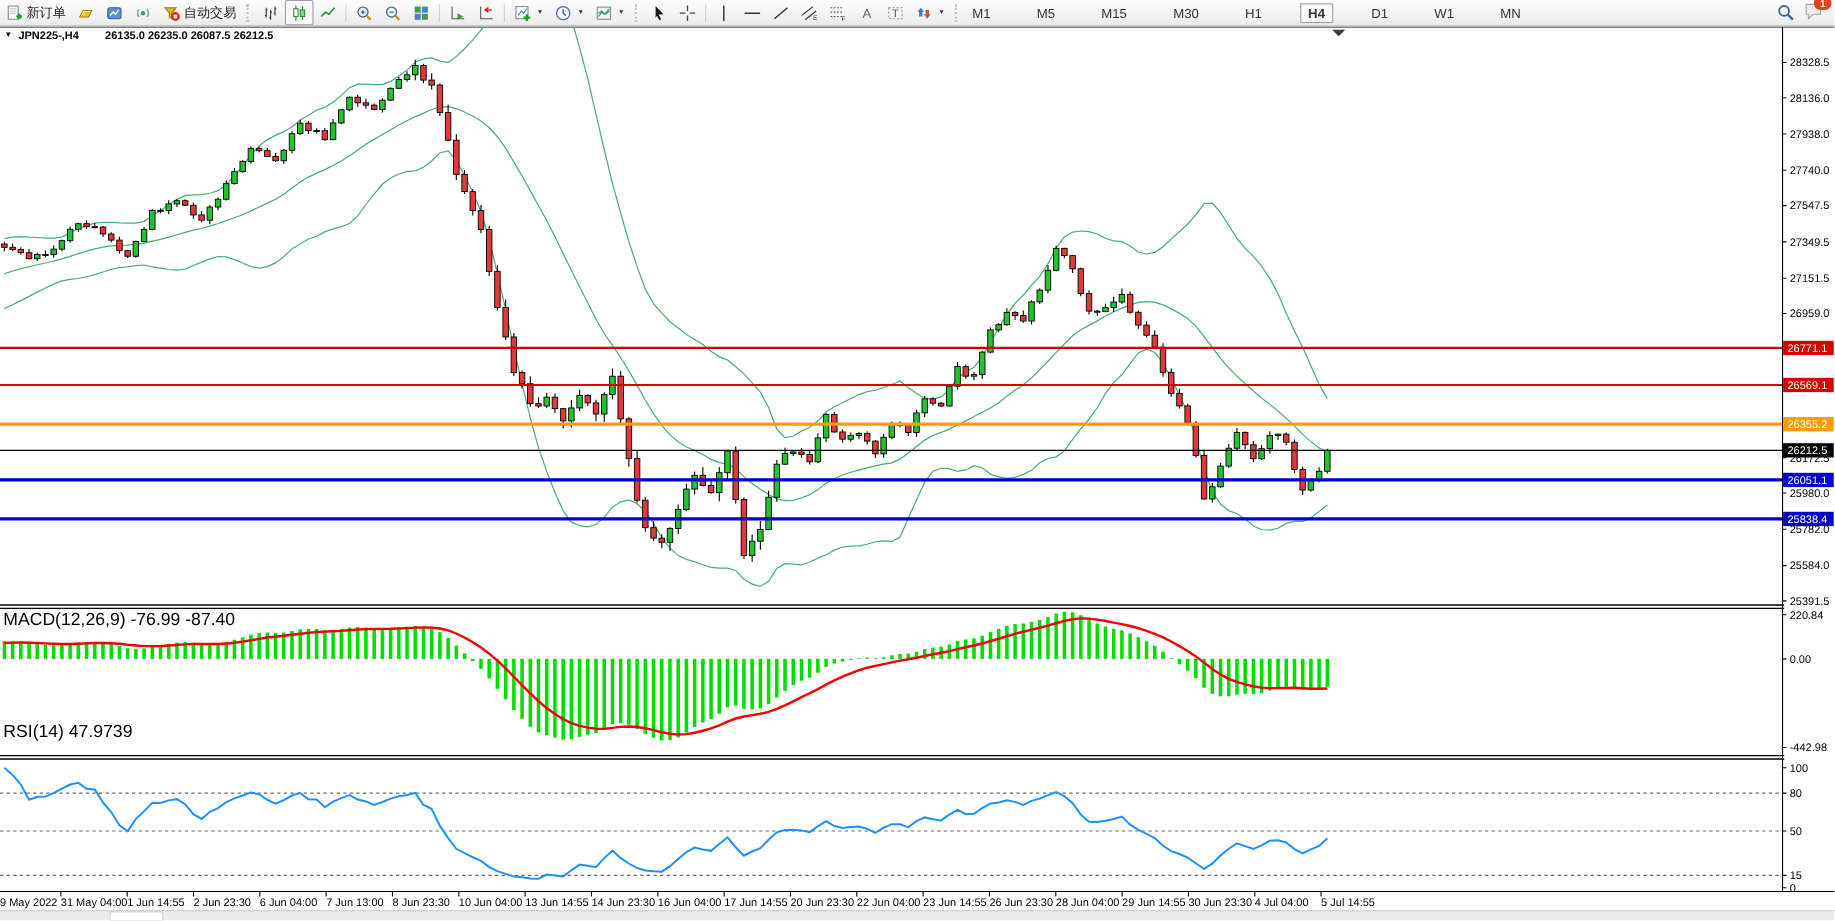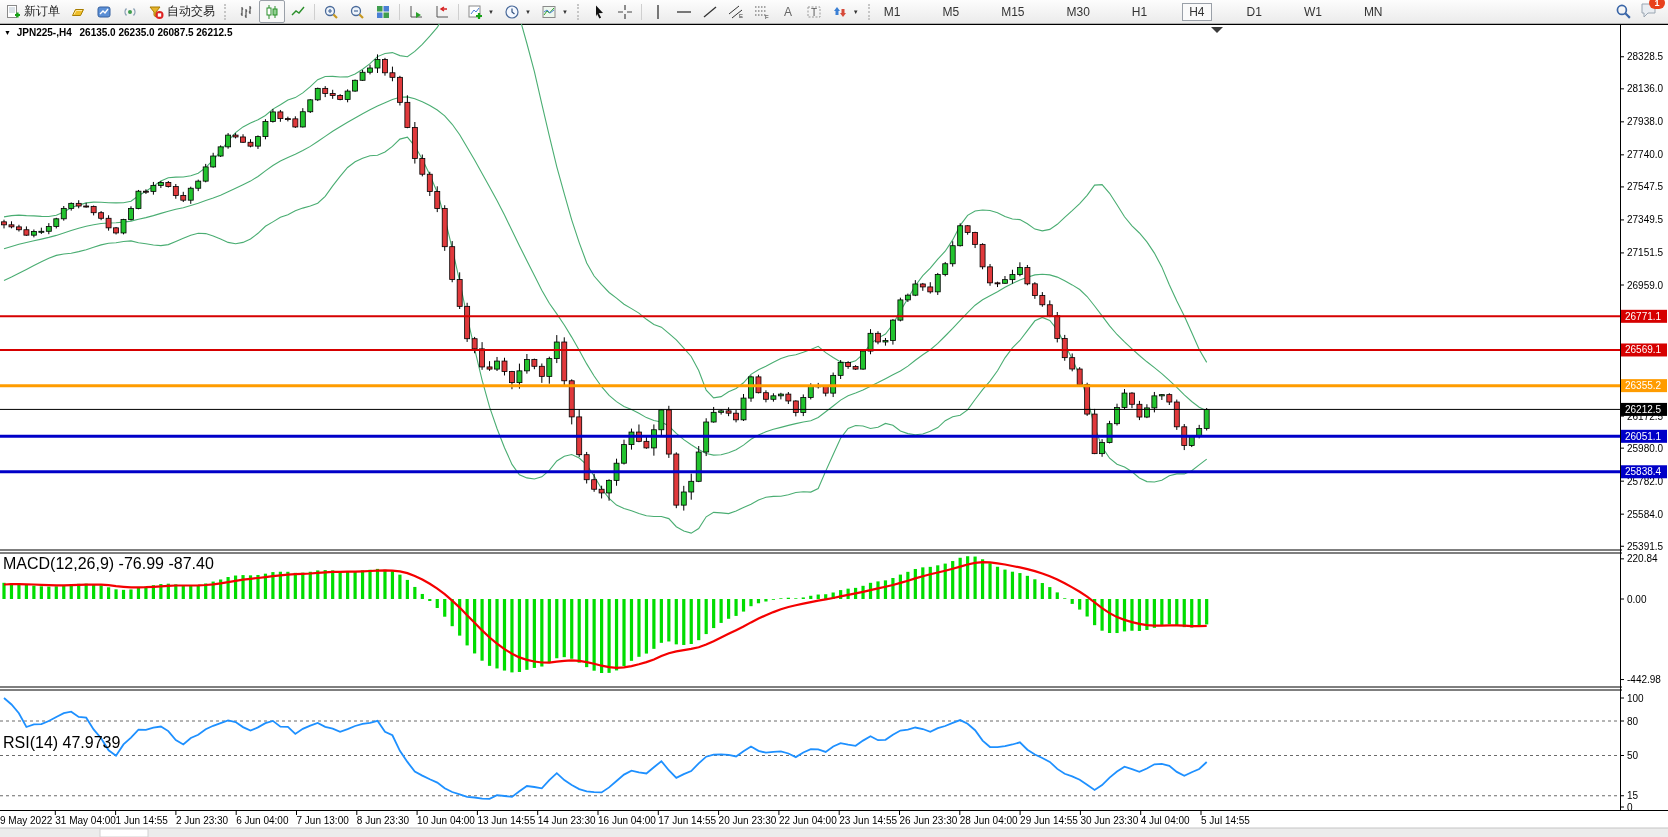--- a/index.html
+++ b/index.html
@@ -8,21 +8,21 @@
   .toolbar{position:absolute;top:0;left:0;width:1668px;height:23px;
     background:linear-gradient(#fdfdfd,#ebebeb);border-bottom:1px solid #b2b2b2;
     display:flex;align-items:center;font-size:12px;color:#222;z-index:40;}
   .tb-btn{display:flex;align-items:center;gap:3px;padding:2px 4px;height:17px;cursor:default;border:1px solid transparent;border-radius:2px;}
   .tb-btn.active{border:1px solid #9aa0a8;background:#f8f8f8;}
   .grip{width:3px;height:16px;border-left:2px dotted #c6c6c6;margin:0 4px;}
   .sep{width:1px;height:16px;background:#cfcfcf;margin:0 3px;}
   .caret{font-size:6px;color:#333;margin-left:2px;}
   .ico{display:inline-block;}
   .tf{padding:2px 7px;color:#333;}
-  .tf.active{border:1px solid #9aa0a8;background:#fafafa;padding:1px 6px;}
+  .tf.active{border:1px solid #9aa0a8;background:#fafafa;padding:1px 6px;font-weight:bold;}
   .right-tools{margin-left:auto;display:flex;align-items:center;gap:8px;padding-right:10px;}
   .chat-wrap{position:relative;}
   .badge{position:absolute;top:-5px;right:-7px;background:#e8401c;color:#fff;border-radius:8px;
     font-size:9px;min-width:12px;height:12px;line-height:12px;text-align:center;padding:0 2px;font-weight:bold;}
   
   .chart-title{position:absolute;top:27px;left:4px;font-size:10px;font-weight:bold;color:#000;z-index:30;}
   .chart-title .tri{font-size:7px;vertical-align:1px;margin-right:3px;}
   .ind-label{position:absolute;left:3px;font-size:16px;color:#000;z-index:30;}
   #chart{position:absolute;top:24px;left:0;}
 </style>
@@ -886,17 +886,17 @@
         <text x="1201" y="800" font-family="Liberation Sans, sans-serif" font-size="10" fill="#000">5 Jul 14:55</text>
       </g>
       <rect x="0" y="804" width="1668" height="9" fill="#ececec"></rect>
       <line x1="0" y1="804" x2="1668" y2="804" stroke="#c4c4c4"></line>
       <rect x="100" y="805" width="48" height="8" fill="#fff" stroke="#d0d0d0"></rect>
     </svg>
 
   <div class="chart-title">
     <span class="tri">▼</span>
     <span>JPN225-,H4</span>
-    <span style="margin-left:5px">26135.0 26235.0 26087.5 26212.5</span>
+    <span style="margin-left:21px">26135.0 26235.0 26087.5 26212.5</span>
   </div>
   <div class="ind-label" style="top:555px;">MACD(12,26,9) -76.99 -87.40</div>
-  <div class="ind-label" style="top:734px;">RSI(14) 47.9739</div>
+  <div class="ind-label" style="top:657px;">RSI(14) 47.9739</div>
 </div>
 
 </body></html>

